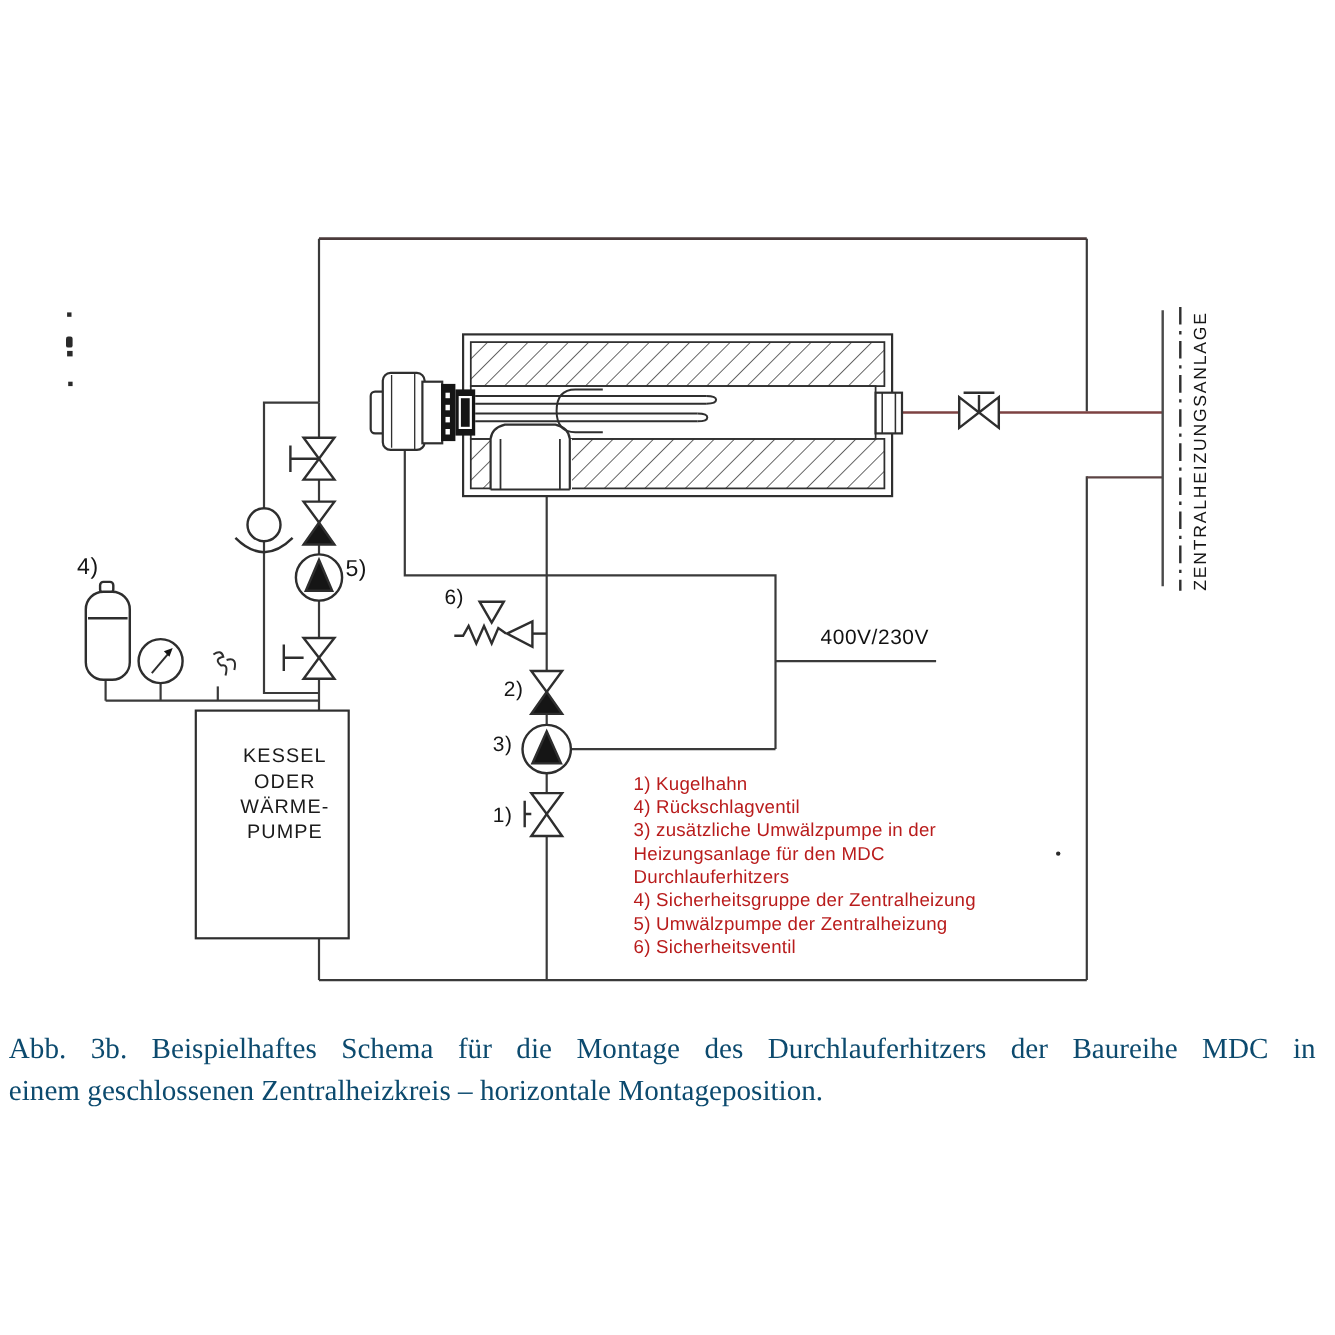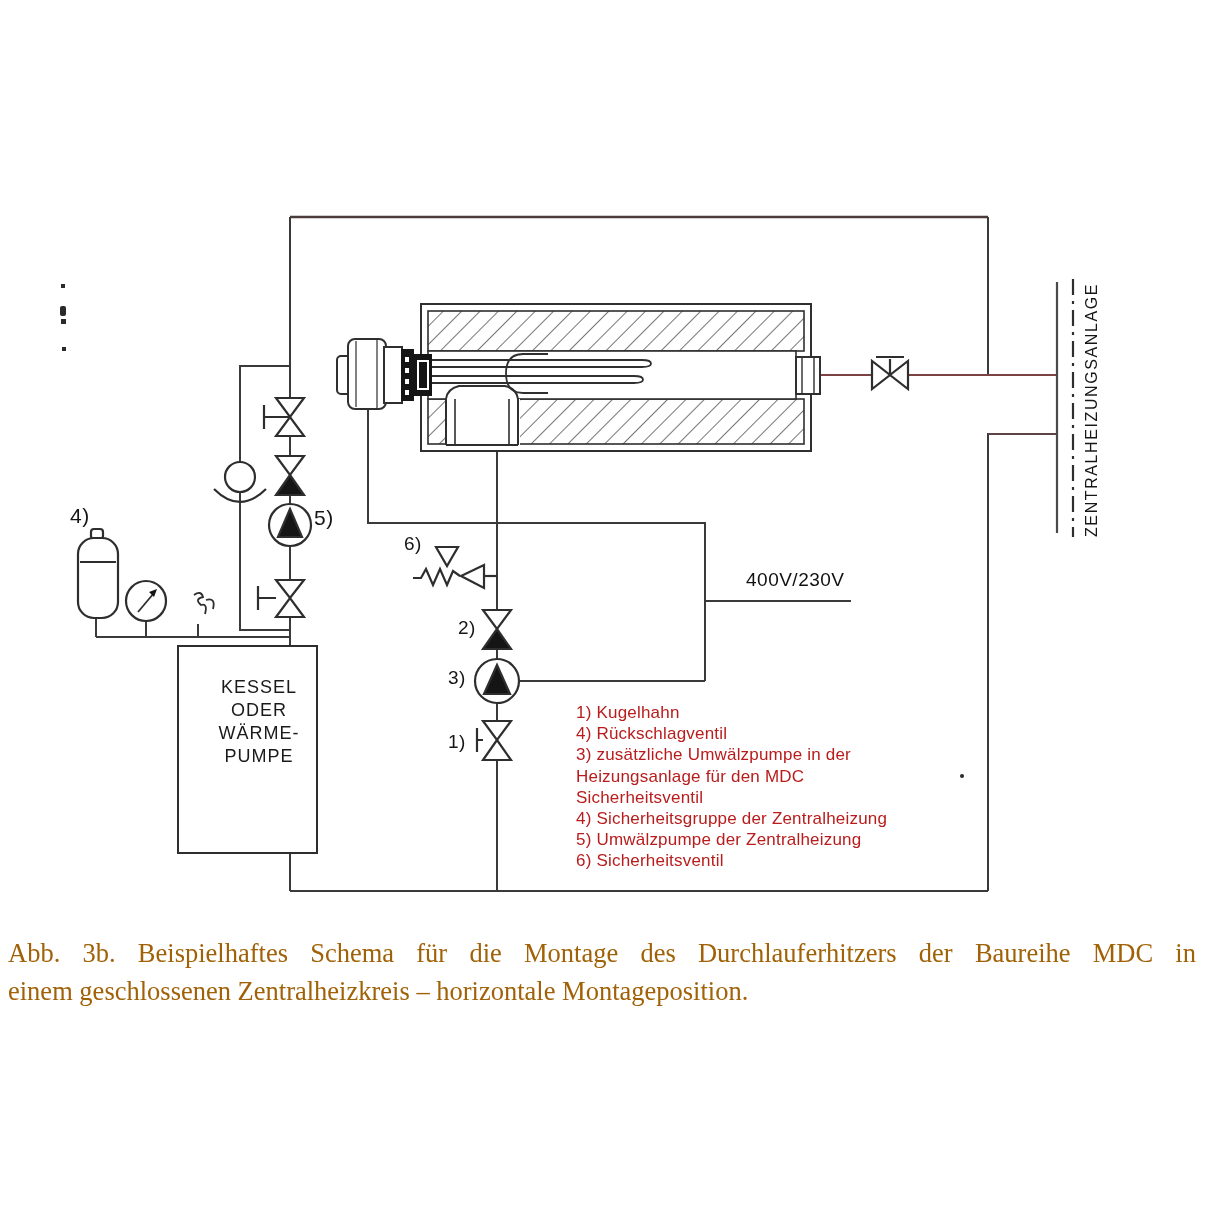--- a/index.html
+++ b/index.html
@@ -19,21 +19,21 @@
   .zha{
     left:1083px;top:537px;width:258px;height:22px;
     transform:rotate(-90deg);transform-origin:0 0;
     font-size:16px;letter-spacing:1.6px;color:#161616;white-space:nowrap;
   }
   .legend{left:576px;top:702px;width:420px;}
   .legend div{
     font-size:17px;line-height:21.2px;letter-spacing:0.2px;color:#b91c1c;
   }
   .caption{
-    font-family:"Liberation Serif",serif;color:#a16207;font-size:26.5px;
+    font-family:"Liberation Serif",serif;color:#0c4a6e;font-size:26.5px;
     left:8px;width:1188px;
   }
   .caption.l1{top:938px;text-align:justify;text-align-last:justify;}
   .caption.l2{top:976px;}
 </style>
 </head>
 <body>
 
 <svg id="art" width="1214" height="1214" viewBox="0 0 1214 1214" xmlns="http://www.w3.org/2000/svg">
   <defs>
@@ -213,20 +213,20 @@
 
 <div class="txt voltage">400V/230V</div>
 
 <div class="txt zha">ZENTRALHEIZUNGSANLAGE</div>
 
 <div class="txt legend">
   <div>1) Kugelhahn</div>
   <div>4) Rückschlagventil</div>
   <div>3) zusätzliche Umwälzpumpe in der</div>
   <div>Heizungsanlage für den MDC</div>
-  <div>Sicherheitsventil</div>
+  <div>Durchlauferhitzers</div>
   <div>4) Sicherheitsgruppe der Zentralheizung</div>
   <div>5) Umwälzpumpe der Zentralheizung</div>
   <div>6) Sicherheitsventil</div>
 </div>
 
 <div class="txt caption l1">Abb. 3b. Beispielhaftes Schema für die Montage des Durchlauferhitzers der Baureihe MDC in</div>
 <div class="txt caption l2">einem geschlossenen Zentralheizkreis – horizontale Montageposition.</div>
 
 </body></html>

